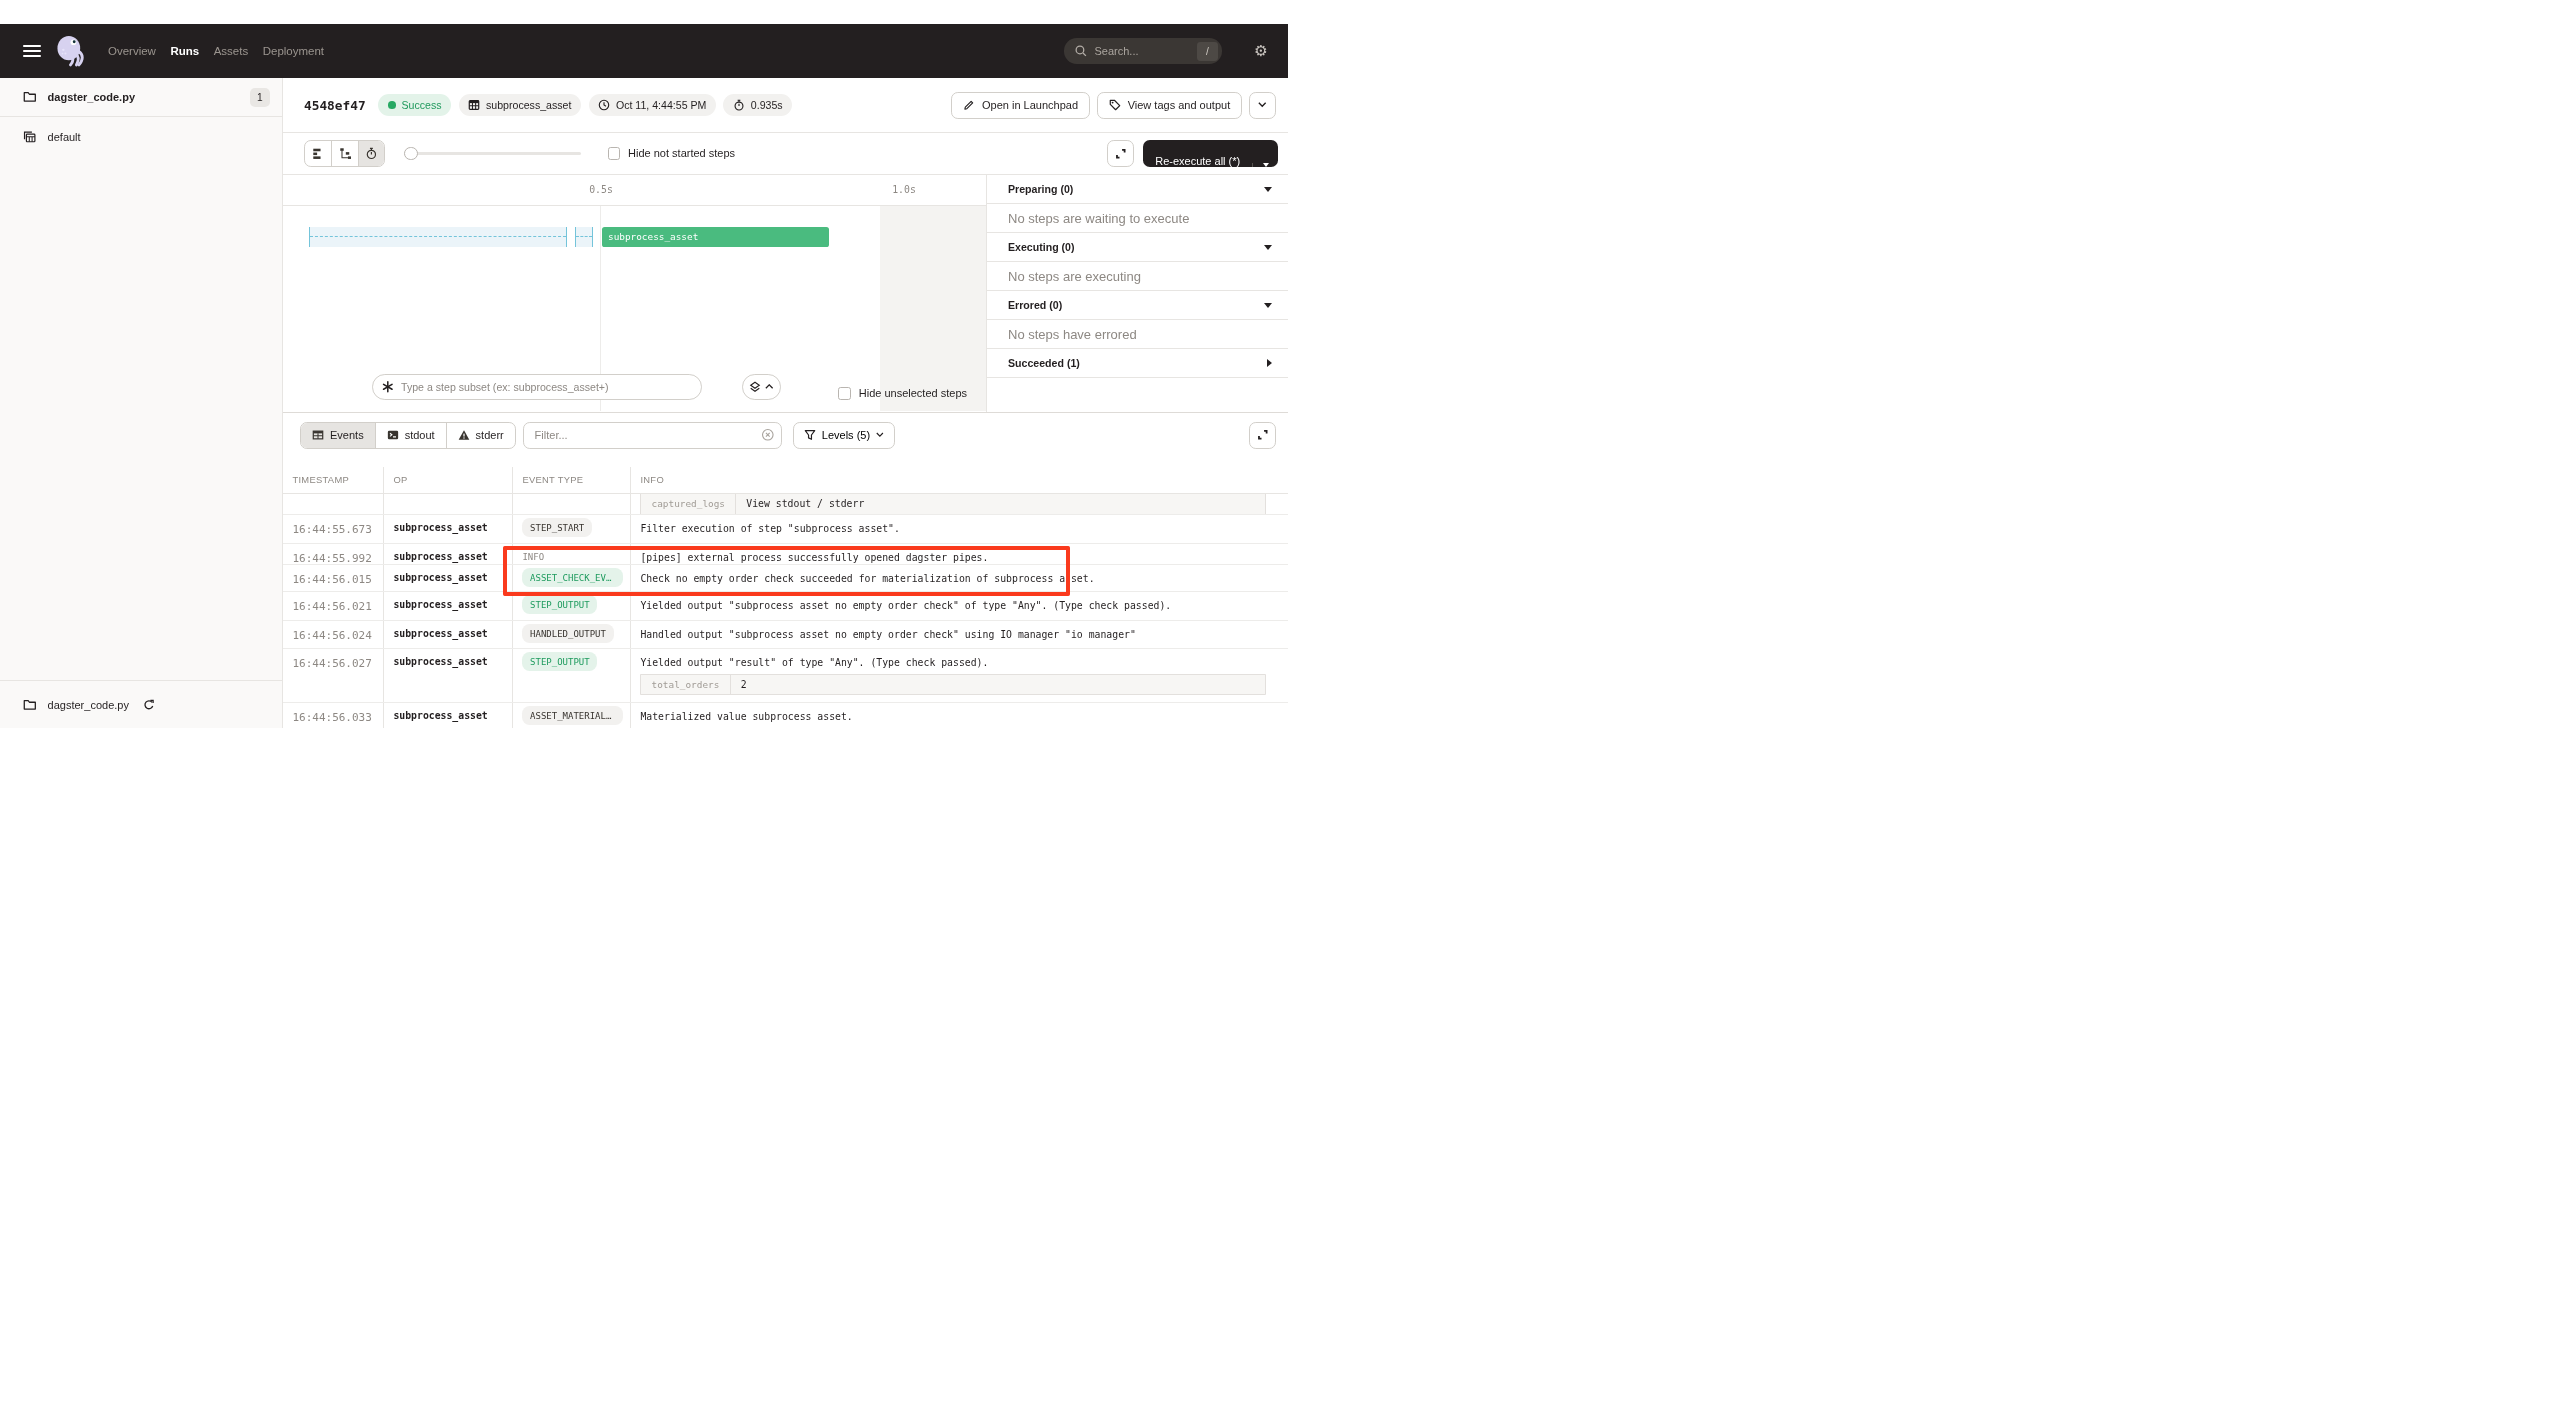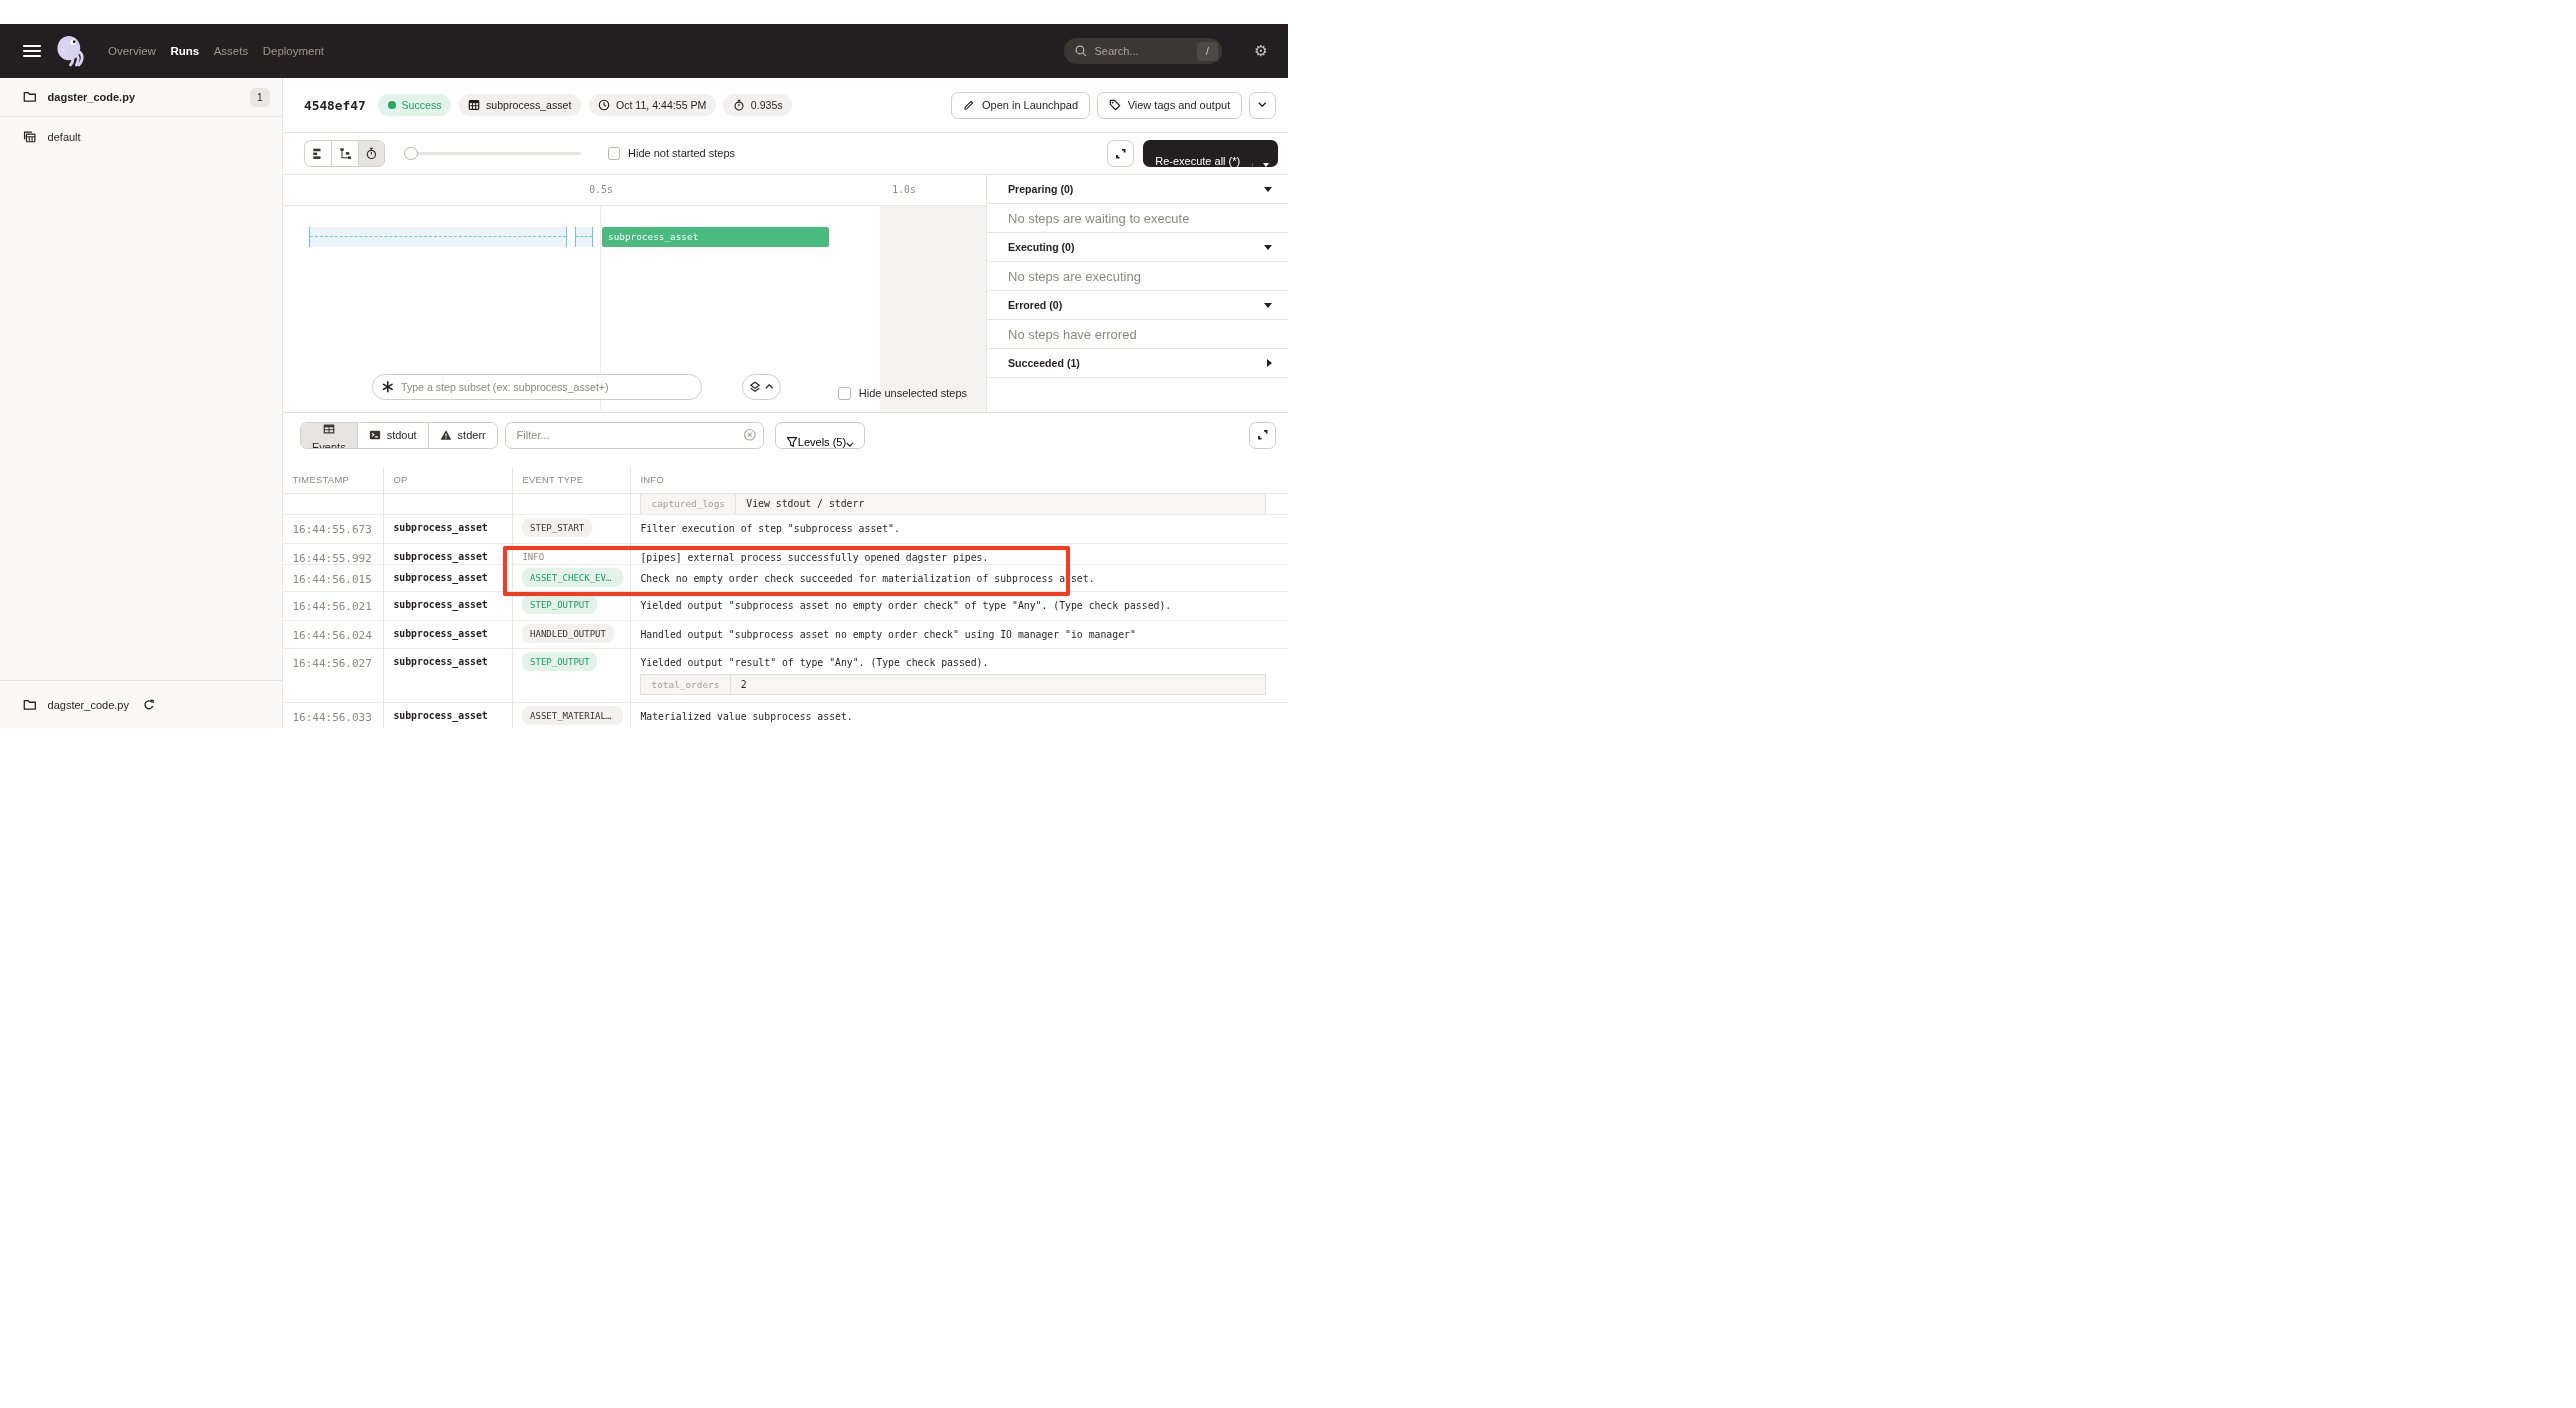--- a/index.html
+++ b/index.html
@@ -101,28 +101,28 @@
   .tri.down { border-left:4.3px solid transparent; border-right:4.3px solid transparent; border-top:5.1px solid #231f20; }
   .tri.right { border-top:4.3px solid transparent; border-bottom:4.3px solid transparent; border-left:5.1px solid #231f20; }
   .sp-body { height:29px; display:flex; align-items:center; padding-left:21px; font-size:13px; color:#8d8883; border-bottom:0.9px solid #e7e5e2; }
 
   
   .log-section { border-top:0.9px solid #dedbd7; }
   .log-toolbar { height:54px; display:flex; align-items:flex-start; padding:8.5px 12px 0 17px; }
   .tab-group { display:flex; border:0.9px solid #d2cfca; border-radius:6.8px; overflow:hidden; background:#fff; }
   .tab { height:25.6px; display:flex; align-items:center; gap:6px; padding:0 11px; font-size:11px; cursor:pointer; color:#231f20; }
   .tab + .tab { border-left:0.9px solid #d2cfca; }
-  .tab.active { background:#e6e4e1;flex-direction:column; }
+  .tab.active { background:#e6e4e1; }
   .filter-wrap { position:relative; margin-left:7.7px; }
   .filter-wrap input { width:259px; height:27px; border:0.9px solid #d2cfca; border-radius:6.8px; outline:none;
     padding:0 27px 0 10.2px; font-size:11px; color:#231f20; font-family:"Liberation Sans",sans-serif; }
   .filter-wrap input::placeholder { color:#8d8883; }
   .filter-clear { position:absolute; right:7.7px; top:6.8px; cursor:pointer; }
   .levels-btn { margin-left:10.2px; height:27px; border:0.9px solid #d2cfca; border-radius:6.8px; background:#fff;
-    display:flex; align-items:flex-end; gap:0; padding:0 10.2px; font-size:11px; cursor:pointer; }
+    display:flex; align-items:center; gap:6px; padding:0 10.2px; font-size:11px; cursor:pointer; }
   .log-expand { margin-left:auto; }
 
   .log-grid { display:grid; grid-template-columns:101px 129px 118px 1fr; }
   .log-head { height:27px; border-bottom:0.9px solid #e7e5e2; }
   .log-head .hc { font-size:9.4px; color:#8d8883; letter-spacing:0.3px; line-height:26.4px; padding-left:9.4px; white-space:nowrap; }
   .hc.bord, .cell.bord { border-right:0.9px solid #e7e5e2; }
   .log-row { border-bottom:0.9px solid #edecea; overflow:hidden; cursor:pointer; }
   .cell { padding:0 8.5px 0 9.4px; min-width:0; }
   .cell.ts { font-family:"DejaVu Sans Mono",monospace; font-size:11px; color:#8d8883; padding-top:7.7px; white-space:nowrap; }
   .cell.op { font-family:"DejaVu Sans Mono",monospace; font-size:9.8px; font-weight:700; padding-top:6.8px; white-space:nowrap; }

